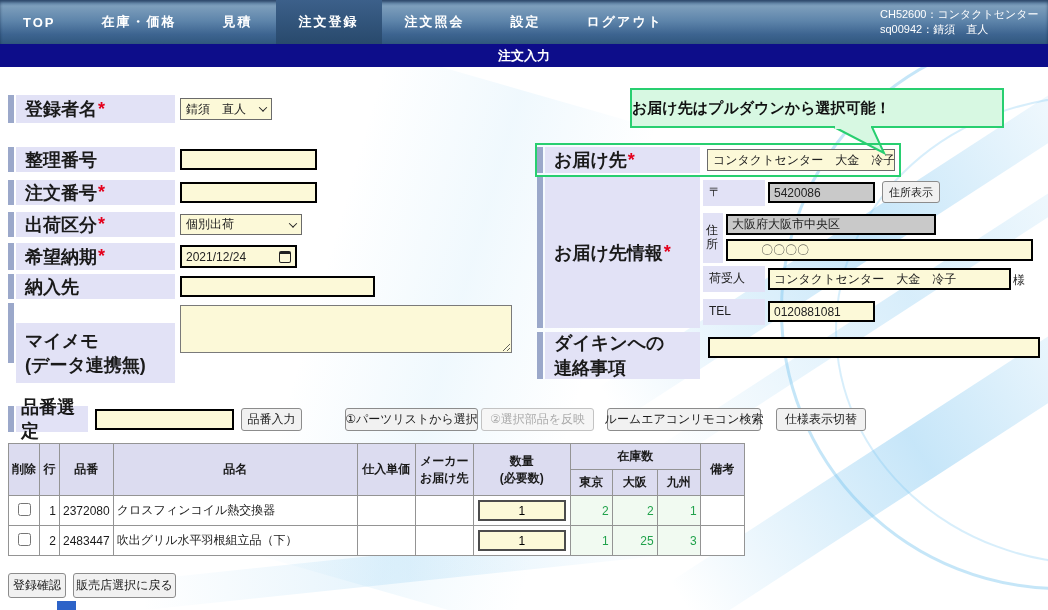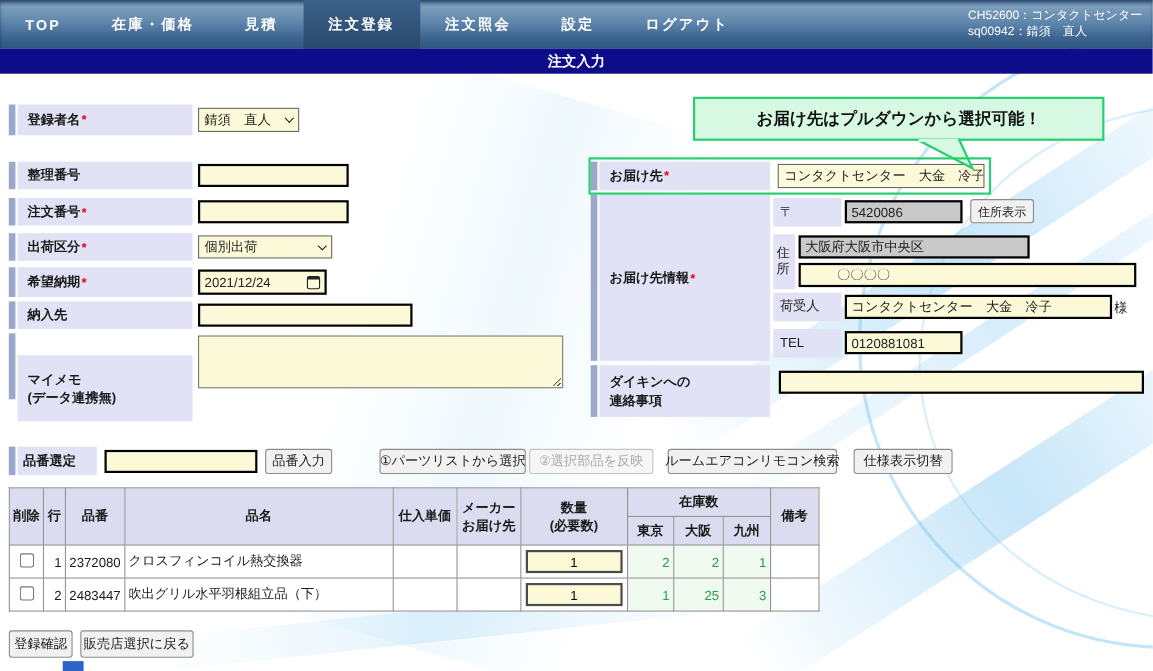--- a/index.html
+++ b/index.html
@@ -49,21 +49,21 @@
   .title-bar {
     left:0; top:44px; width:1048px; height:23px; background:#0d0d8a;
     color:#fff; font-weight:bold; font-size:13px;
     display:flex; align-items:center; justify-content:center; z-index:2;
   }
 
   
   .bar { width:6px; background:#9ba8ca; }
   .lab {
     background:#e2e2f6; display:flex; align-items:center; padding-left:9px;
-    font-weight:bold; font-size:12px; color:#1a1a1a;
+    font-weight:bold; font-size:18px; color:#1a1a1a;
   }
   .req { color:#e4001c; font-weight:bold; margin-left:1px; }
   .sublab {
     background:#e2e2f6; font-size:12px; color:#222;
     display:flex; align-items:center; padding-left:6px; line-height:1.15;
   }
   .inp {
     background:#fcf9d8; border:2px solid #000000; font-size:12px; padding:0 4px;
     font-family:inherit; color:#222;
   }
@@ -84,21 +84,21 @@
   }
   .btn {
     background:#f1f1f1; border:1px solid #8c8c8c; border-radius:3px;
     font-size:12px; font-family:inherit; color:#1a1a1a; cursor:pointer;
     display:flex; align-items:center; justify-content:center; white-space:nowrap;
   }
   .btn-disabled { color:#a9a9a9; border-color:#c3c3c3; background:#f6f6f6; cursor:default; }
 
   .callout {
     background:#d7f8e2; border:2px solid #28cf70;
-    display:flex; align-items:center; justify-content:center;
+    display:flex; align-items:center; 
     font-weight:bold; font-size:15px; color:#111;
   }
   .highlight-box { border:2px solid #28cf70; pointer-events:none; }
 
   
   table.parts { border-collapse:collapse; table-layout:fixed; background:#fff; }
   table.parts th, table.parts td { border:1px solid #949494; font-size:12px; padding:0 3px; overflow:hidden; white-space:nowrap; }
   table.parts th { font-weight:bold; text-align:center; background:#dcdcf0; }
   th.h-light { background:#eeeefa; }
   th.h-cream { background:#faf6e2; }

